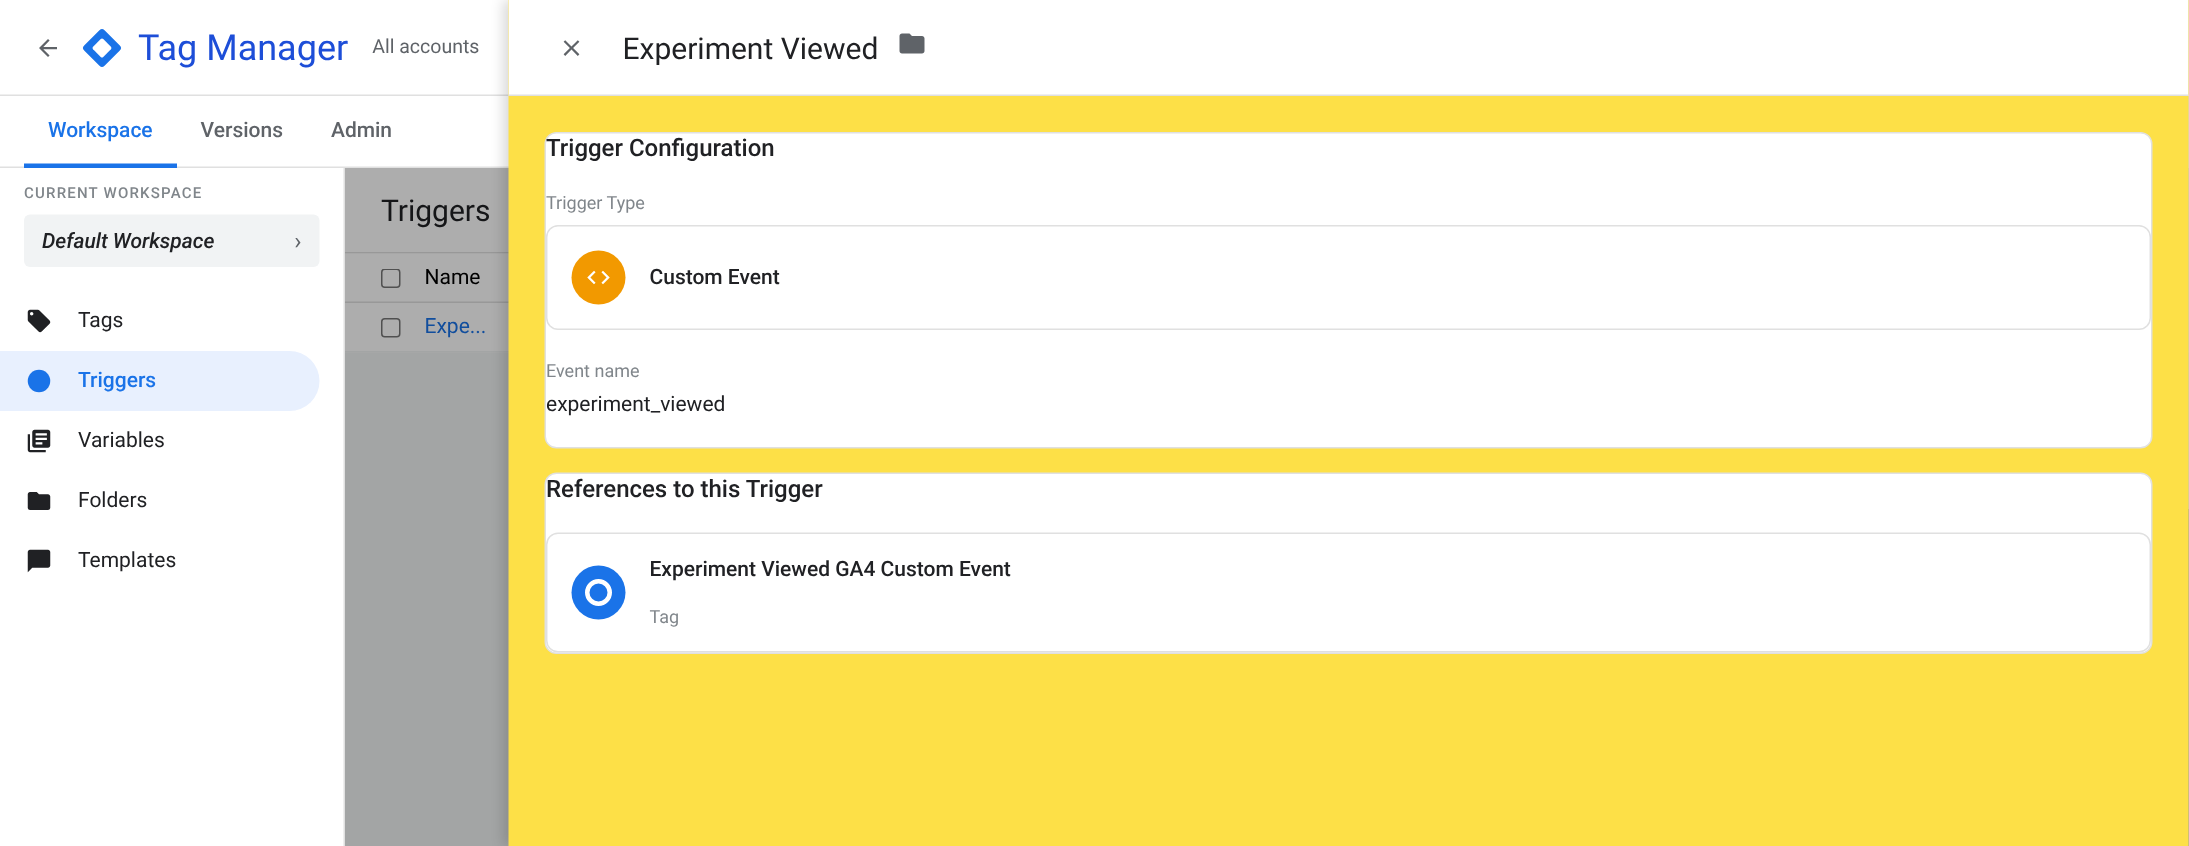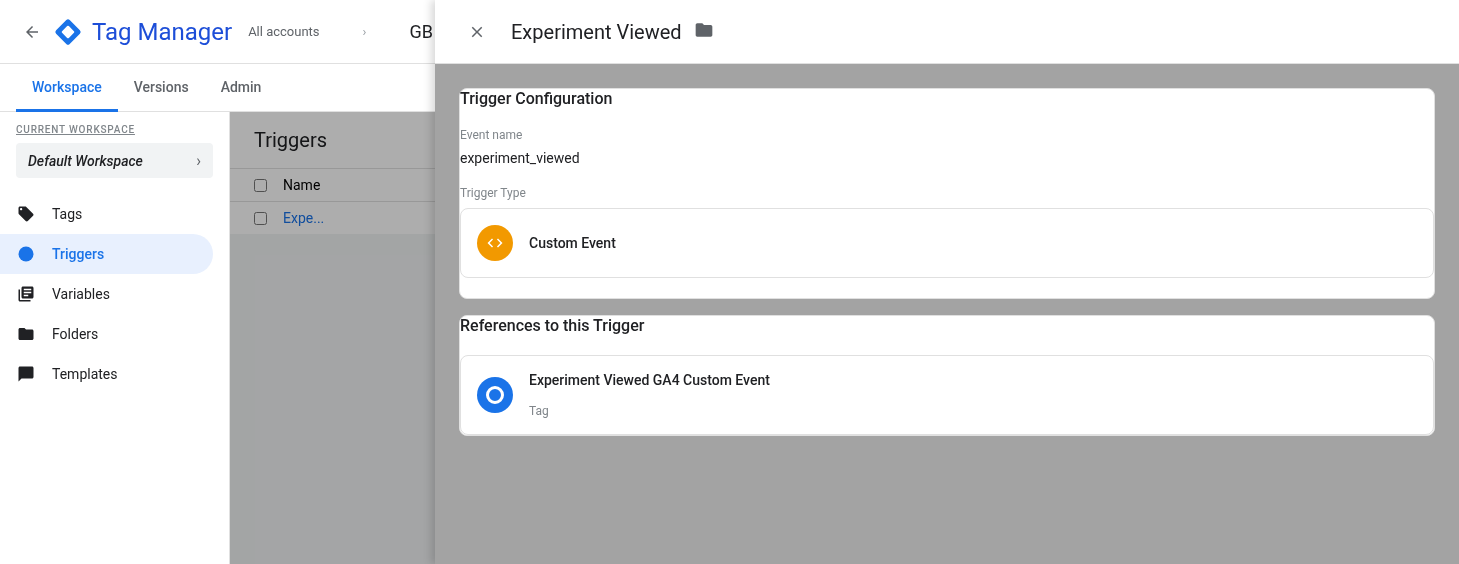--- a/index.html
+++ b/index.html
@@ -97,21 +97,20 @@
     .workspace-section {
       padding: 12px 16px 8px;
     }
     .workspace-label {
       font-size: 10px;
       font-weight: 500;
       color: #80868b;
       letter-spacing: 0.8px;
       text-transform: uppercase;
       margin-bottom: 8px;
-      text-decoration: underline;
     }
     .workspace-selector {
       display: flex;
       align-items: center;
       justify-content: space-between;
       padding: 8px 12px;
       border-radius: 4px;
       cursor: pointer;
       background: #f1f3f4;
     }
@@ -192,23 +191,23 @@
       position: absolute;
       top: 0; left: 0; right: 0; bottom: 0;
       background: rgba(0,0,0,0.32);
       z-index: 100;
     }
 
     
     .drawer {
       position: fixed;
       top: 0; right: 0;
-      width: 1024px;
+      width: 1120px;
       height: 564px;
-      background: #a3a3a3;
+      background: #fde047;
       z-index: 200;
       display: flex;
       flex-direction: column;
       box-shadow: -4px 0 8px rgba(0,0,0,0.15);
       overflow: hidden;
     }
     .drawer-header {
       display: flex;
       align-items: center;
       padding: 0 24px;
@@ -447,34 +446,34 @@
         </svg>
     </span>
   </div>
 
   <div class="drawer-content">
 
     <div class="card">
       <div class="card-title">Trigger Configuration</div>
 
       <div class="field-group">
-        <div class="field-label">Event name</div>
-        <div class="field-value">experiment_viewed</div>
-      </div>
-
-      <div class="field-group">
         <div class="field-label">Trigger Type</div>
         <div class="trigger-type-box">
           <div class="trigger-icon">
             <svg viewBox="0 0 24 24" fill="white">
               <path d="M9.4 16.6L4.8 12l4.6-4.6L8 6l-6 6 6 6 1.4-1.4zm5.2 0l4.6-4.6-4.6-4.6L16 6l6 6-6 6-1.4-1.4z"></path>
             </svg>
           </div>
           <span class="trigger-type-label">Custom Event</span>
         </div>
+      </div>
+
+      <div class="field-group">
+        <div class="field-label">Event name</div>
+        <div class="field-value">experiment_viewed</div>
       </div>
 
       <div class="field-group">
       </div>
     </div>
 
     <div class="card">
       <div class="card-title">References to this Trigger</div>
 
       <div class="ref-item">

